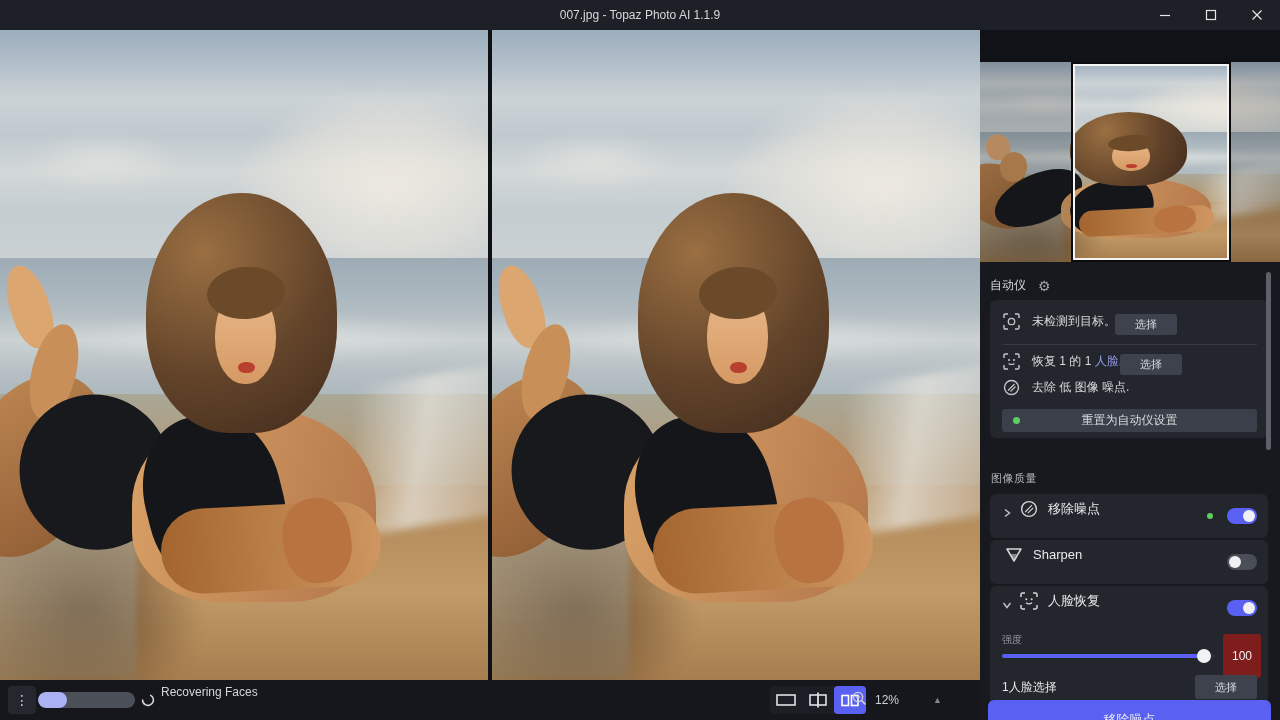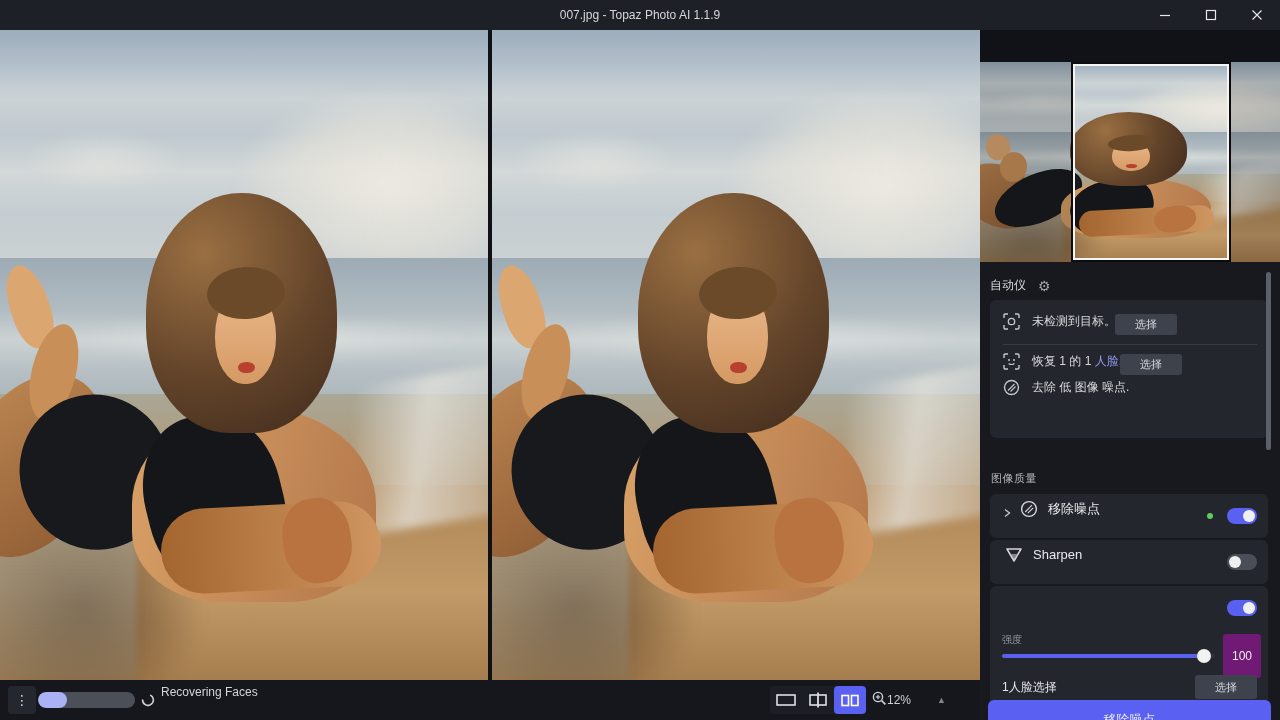--- a/index.html
+++ b/index.html
@@ -80,21 +80,21 @@
                font-size:14px; letter-spacing:0; }
   .progress { position:absolute; left:38px; top:12px; width:97px; height:16px; border-radius:8px;
               background:#4b4f58; overflow:hidden; }
   .progress-fill { height:100%; border-radius:8px; background:#aab1f4; width:30%; }
   .spinner { position:absolute; left:141px; top:13px; width:14px; height:14px; }
   .status-text { position:absolute; left:161px; top:0; height:24px; display:flex; align-items:center;
                  font-size:12px; color:#d4d5d8; }
   .view-group { position:absolute; left:770px; top:6px; height:28px; display:flex; background:#1b1e24; border-radius:4px; }
   .view-btn { width:32px; height:28px; display:flex; align-items:center; justify-content:center; border-radius:4px; }
   .view-btn.active { background:#5a61f2; }
-  .zoom-group { position:absolute; left:872px; top:6px; height:28px; display:flex; align-items:center; gap:0; }
+  .zoom-group { position:absolute; left:852px; top:6px; height:28px; display:flex; align-items:center; gap:8px; }
   .zoom-text { font-size:12px; color:#cfd0d4; }
   .zoom-caret { font-size:9px; color:#83868d; margin-left:26px; }
 
   
   .panel { position:absolute; left:980px; top:30px; width:300px; height:690px; background:#17191e;margin-top:32px; }
   .thumb { position:absolute; left:0; top:0; width:300px; height:200px; overflow:hidden; background:#222; }
   .thumb-dim { position:absolute; top:0; height:200px; background:rgba(10,10,12,0.18); z-index:3; }
   .thumb-dim.left { left:0; width:93px; }
   .thumb-dim.right { left:249px; width:51px; }
   .thumb-sel { position:absolute; left:93px; top:2px; width:156px; height:196px; z-index:4;
@@ -124,21 +124,21 @@
   .chev { width:10px; height:10px; margin-left:12px; flex:none; }
   .f-icon { width:18px; height:18px; margin-left:8px; flex:none; }
   .f-icon.noshift { margin-left:15px; }
   .f-label { font-size:13px; color:#e8e9ec; margin-left:10px; }
   .toggle { position:absolute; right:11px; top:14px; width:30px; height:16px; border-radius:8px; background:#4a4e57; }
   .toggle .knob { position:absolute; top:2px; left:2px; width:12px; height:12px; border-radius:50%; background:#f0f0f2; transition:none; }
   .toggle.on { background:#5a61f2; }
   .toggle.on .knob { left:16px; }
   .green-dot { position:absolute; right:55px; top:19px; width:6px; height:6px; border-radius:50%; background:#5ecf5e; }
   .strength-label { position:absolute; left:12px; top:47px; font-size:10px; color:#9a9da4; }
-  .value-box { position:absolute; right:7px; top:48px; width:38px; height:44px; background:#701a75;
+  .value-box { position:absolute; right:7px; top:48px; width:38px; height:44px; background:#7f1d1d;
                border-radius:3px; color:#f0f1f3; font-size:12px; display:flex; align-items:center; justify-content:center; }
   .slider { position:absolute; left:12px; top:68px; width:213px; height:4px; border-radius:2px; background:#2e3138; }
   .slider-fill { position:absolute; left:0; top:0; height:4px; border-radius:2px; background:#5a61f2; width:97%; }
   .slider-knob { position:absolute; right:-2px; top:-5px; width:14px; height:14px; border-radius:50%; background:#f2f2f4; }
   .face-row { position:absolute; left:12px; right:11px; top:89px; height:24px; }
   .face-row-label { position:absolute; left:0; top:4px; font-size:12px; color:#e6e7ea; }
   .face-sel-btn { position:absolute; right:0; top:0; width:62px; height:24px; border-radius:3px; background:#3d424d;
                   color:#dcdde1; font-size:11px; display:flex; align-items:center; justify-content:center; }
   .save-btn { position:absolute; left:8px; top:638px; width:283px; height:40px; border-radius:6px;
               background:#5a61f2; color:#ecedfb; font-size:13px; display:flex; align-items:center;
@@ -340,20 +340,24 @@
       <div class="ap-row" style="top:79px;">
         <span class="ap-icon">
           <svg width="17" height="17" viewBox="0 0 17 17">
             <circle cx="8.5" cy="8.5" r="7" fill="none" stroke="#c6c8cc" stroke-width="1.4"></circle>
             <path d="M5 11.5 L11.5 5 M7.5 12.5 L12.5 7.5" stroke="#c6c8cc" stroke-width="1.1"></path>
           </svg>
         </span>
         <span class="ap-text">去除 低 图像 噪点.</span>
       </div>
 
+      <div class="reset-btn">
+        <span class="reset-dot"></span>
+        <span>重置为自动仪设置</span>
+      </div>
     </div>
 
     <div class="section-label">图像质量</div>
 
     <div class="card fcard c-denoise">
       <div class="fcard-head">
         <span class="chev">
           <svg width="10" height="10" viewBox="0 0 10 10">
               <path d="M3 1.5 L7.5 5 L3 8.5" fill="none" stroke="#c2c4c8" stroke-width="1.4"></path>
             </svg>
@@ -381,20 +385,36 @@
           </svg>
         </span>
         <span class="f-label">Sharpen</span>
       </div>
       <div class="toggle">
           <span class="knob"></span>
         </div>
     </div>
 
     <div class="card fcard c-face">
+      <div class="fcard-head">
+        <span class="chev">
+          <svg width="10" height="10" viewBox="0 0 10 10">
+              <path d="M1.5 3 L5 7.5 L8.5 3" fill="none" stroke="#c2c4c8" stroke-width="1.4"></path>
+            </svg>
+        </span>
+        <span class="f-icon">
+          <svg width="18" height="18" viewBox="0 0 18 18">
+            <path d="M1 5 V2.4 Q1 1 2.4 1 H5 M13 1 H15.6 Q17 1 17 2.4 V5 M17 13 V15.6 Q17 17 15.6 17 H13 M5 17 H2.4 Q1 17 1 15.6 V13" fill="none" stroke="#d6d7da" stroke-width="1.5"></path>
+            <circle cx="6.3" cy="7.3" r="1" fill="#d6d7da"></circle>
+              <circle cx="11.7" cy="7.3" r="1" fill="#d6d7da"></circle>
+            <path d="M6 10.8 Q9 13 12 10.8" fill="none" stroke="#d6d7da" stroke-width="1.3"></path>
+          </svg>
+        </span>
+        <span class="f-label">人脸恢复</span>
+      </div>
       <div class="toggle on">
           <span class="knob"></span>
         </div>
 
       <div class="strength-label">强度</div>
       <div class="value-box">100</div>
       <div class="slider">
         <div class="slider-fill" style="width: 97%;">
           <span class="slider-knob"></span>
         </div>

